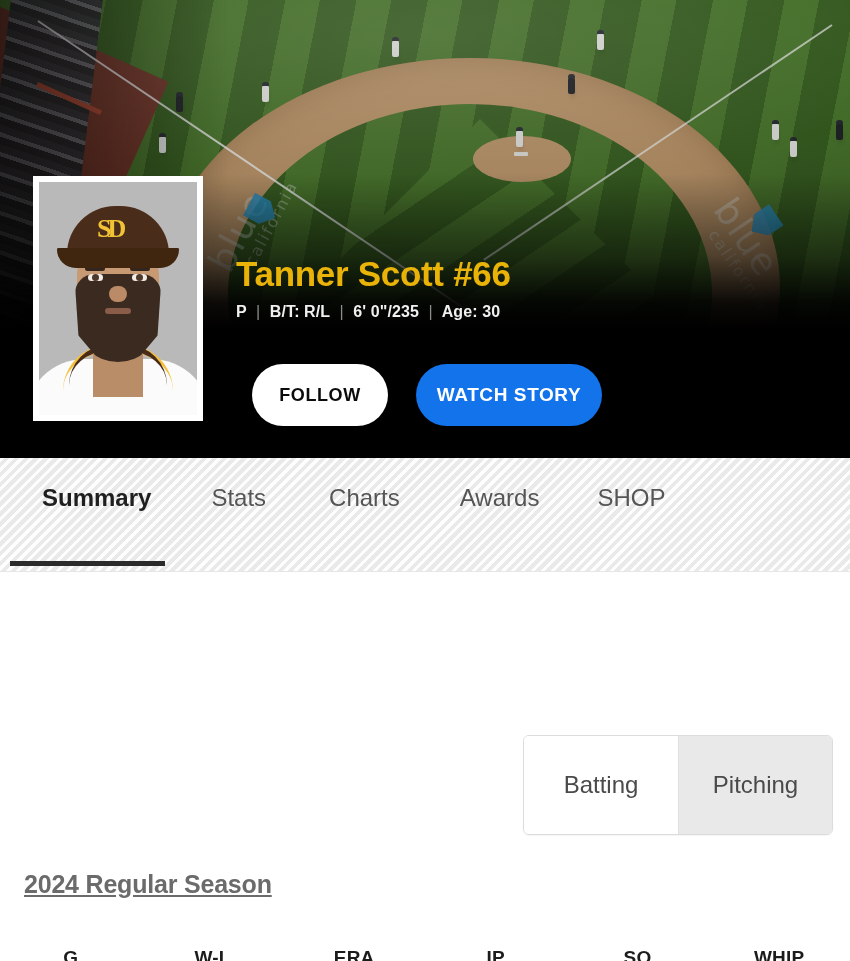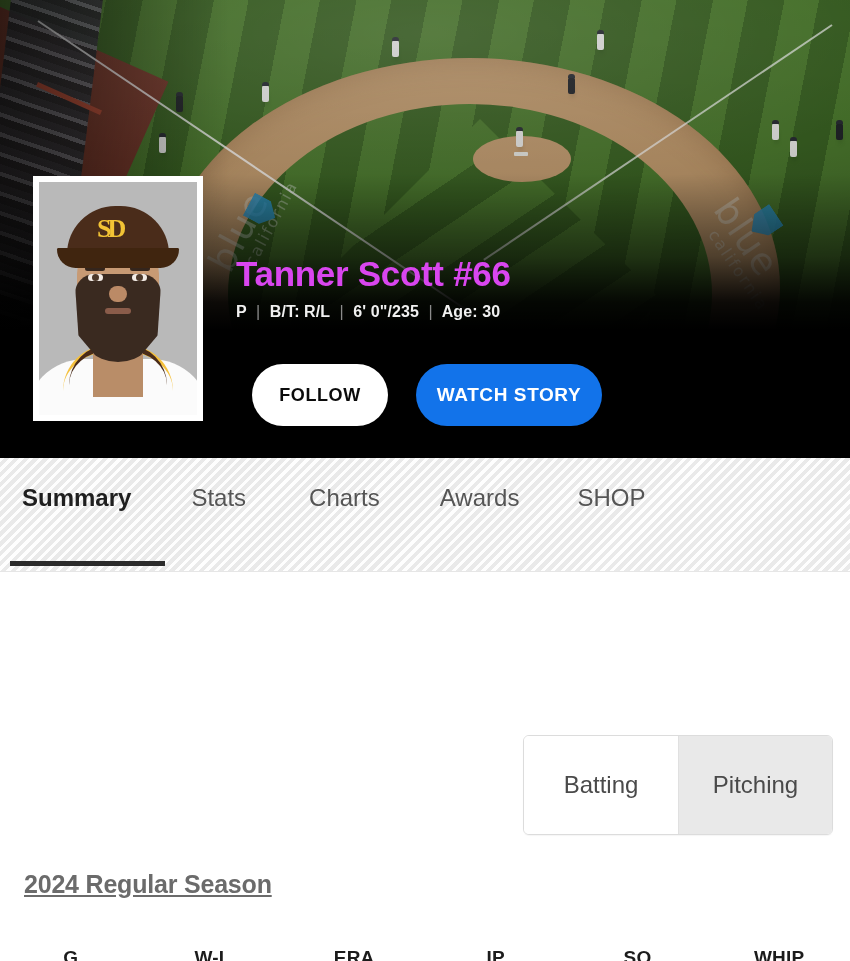--- a/index.html
+++ b/index.html
@@ -248,21 +248,21 @@
   }
   .hs-sd {
     position:absolute; left:58px; top:32px;
     color:#f2c335; font-size:26px; font-weight:bold;
     font-family:"Liberation Serif", serif; letter-spacing:-4px;
   }
 
   
   .hero-info { position:absolute; left:236px; top:255px; z-index:5; }
   .player-name {
-    color:#d946ef; font-size:35px; font-weight:bold; letter-spacing:-0.3px;
+    color:#eab308; font-size:35px; font-weight:bold; letter-spacing:-0.3px;
     line-height:1.1;
   }
   .player-meta {
     margin-top:9px; color:#f0f0f0; font-size:16px; font-weight:bold;
     letter-spacing:0.1px;
   }
   .player-meta .sep { color:#8b8b8b; font-weight:normal; margin:0 5px; }
 
   .hero-buttons { position:absolute; left:252px; top:364px; display:flex; gap:28px; z-index:5;}
   .btn {
@@ -419,21 +419,21 @@
   </div>
 
   <div class="hero-buttons">
     <button class="btn btn-follow">FOLLOW</button>
     <button class="btn btn-watch">WATCH STORY</button>
   </div>
 </div>
 
 <div class="nav">
   <div class="nav-items">
-    <div class="nav-item active" style="padding-left:22px;">Summary</div>
+    <div class="nav-item active" style="padding-left:42px;">Summary</div>
     <div class="nav-item" style="padding-left:60px;">Stats</div>
     <div class="nav-item" style="padding-left:63px;">Charts</div>
     <div class="nav-item" style="padding-left:60px;">Awards</div>
     <div class="nav-item" style="padding-left:58px;">SHOP</div>
   </div>
   <div class="nav-underline"></div>
 </div>
 
 <div class="content">
 

